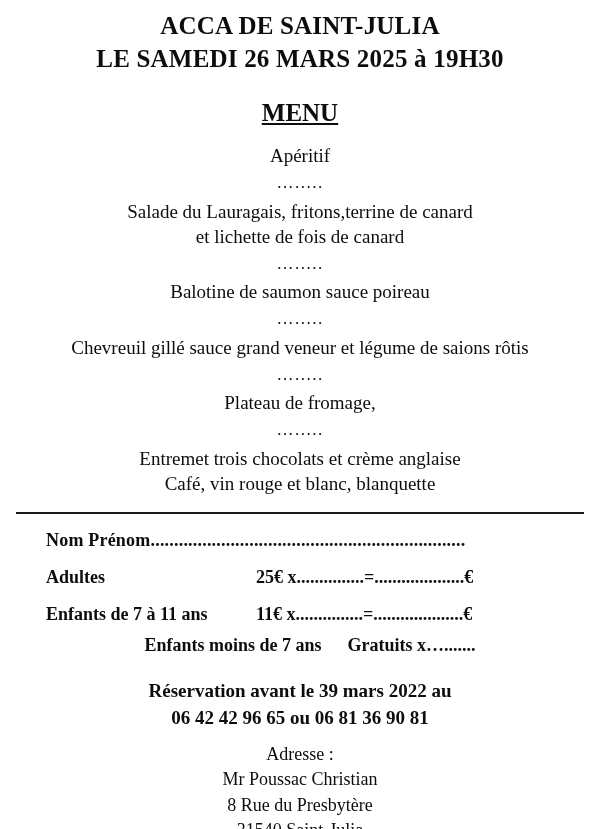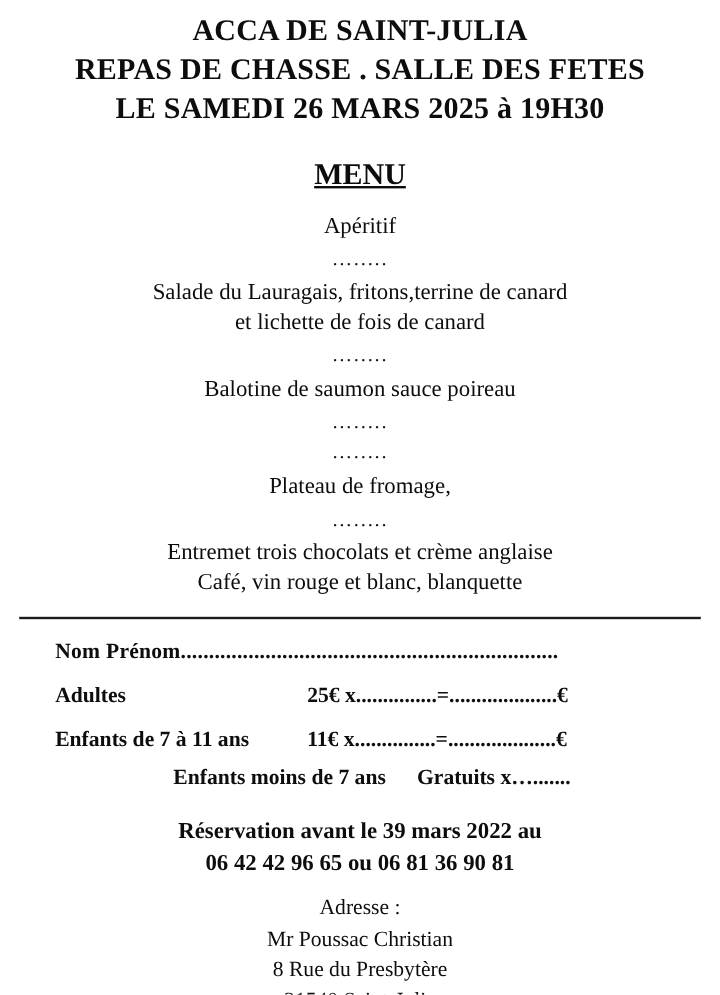--- a/index.html
+++ b/index.html
@@ -122,21 +122,20 @@
   }
   .address-block .addr-line { display: block; }
 </style>
 </head>
 <body>
 
 <div class="page">
 
   <div class="header">
     <div class="line1">ACCA DE SAINT-JULIA</div>
-    <div class="line2">REPAS DE CHASSE . SALLE DES FETES</div>
     <div class="line3">LE SAMEDI 26 MARS 2025 à 19H30</div>
   </div>
 
   <div class="menu-title">MENU</div>
 
   <div class="menu-body">
 
     <div class="menu-item">
       <span>Apéritif</span>
     </div>
@@ -146,20 +145,23 @@
       <span>Salade du Lauragais, fritons,terrine de canard</span>
       <span class="sub">et lichette de fois de canard</span>
     </div>
     <div class="sep">….....</div>
 
     <div class="menu-item">
       <span>Balotine de saumon sauce poireau</span>
     </div>
     <div class="sep">….....</div>
 
+    <div class="menu-item">
+      <span>Chevreuil gillé sauce grand veneur et légume de saions rôtis</span>
+    </div>
     <div class="sep">….....</div>
 
     <div class="menu-item">
       <span>Plateau de fromage,</span>
     </div>
     <div class="sep">….....</div>
 
     <div class="menu-item">
       <span>Entremet trois chocolats et crème anglaise</span>
       <span class="sub">Café, vin rouge et blanc, blanquette</span>

